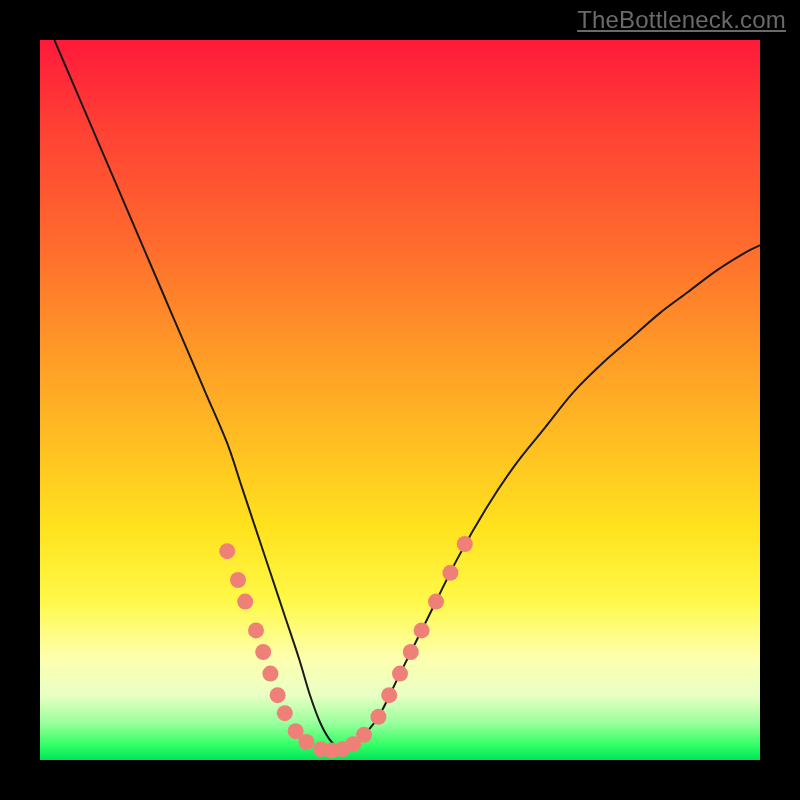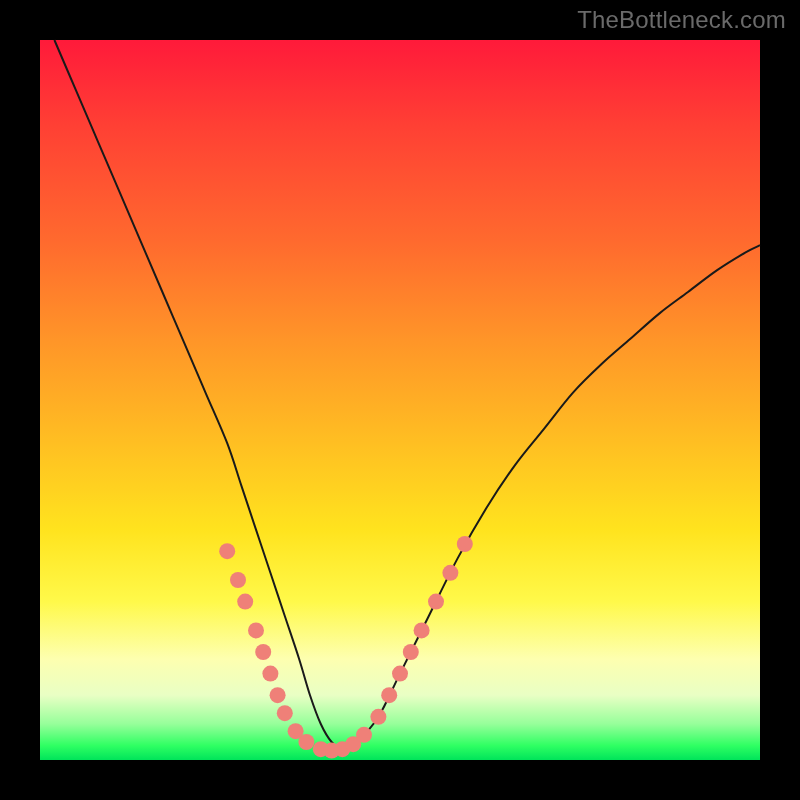--- a/index.html
+++ b/index.html
@@ -44,20 +44,21 @@
   }
   .watermark {
     position: absolute;
     top: 6px;
     right: 14px;
     color: #6a6a6a;
     font-size: 24px;
     font-weight: 500;
     letter-spacing: 0.2px;
     user-select: none;
+    text-decoration: underline;
   }
   svg.curve-layer {
     position: absolute;
     left: 0;
     top: 0;
     width: 720px;
     height: 720px;
     overflow: visible;
   }
 </style>

